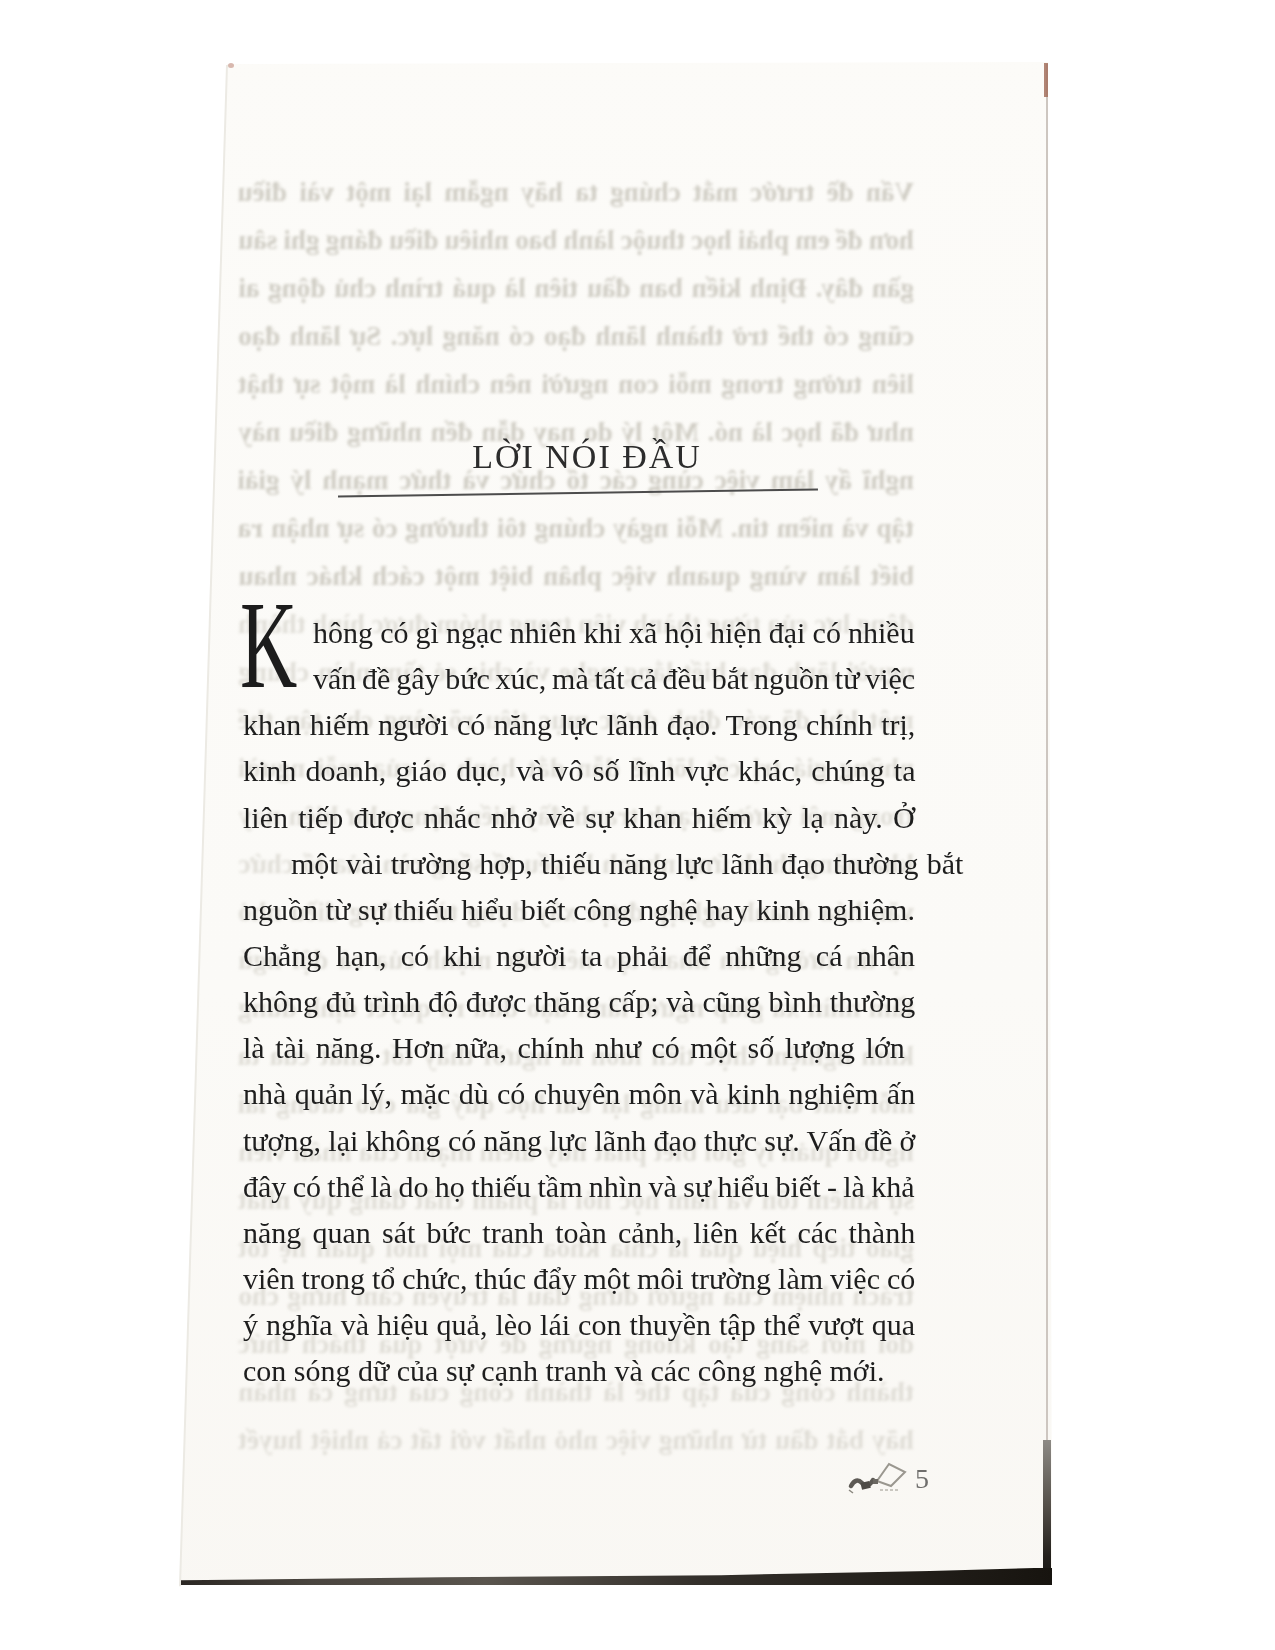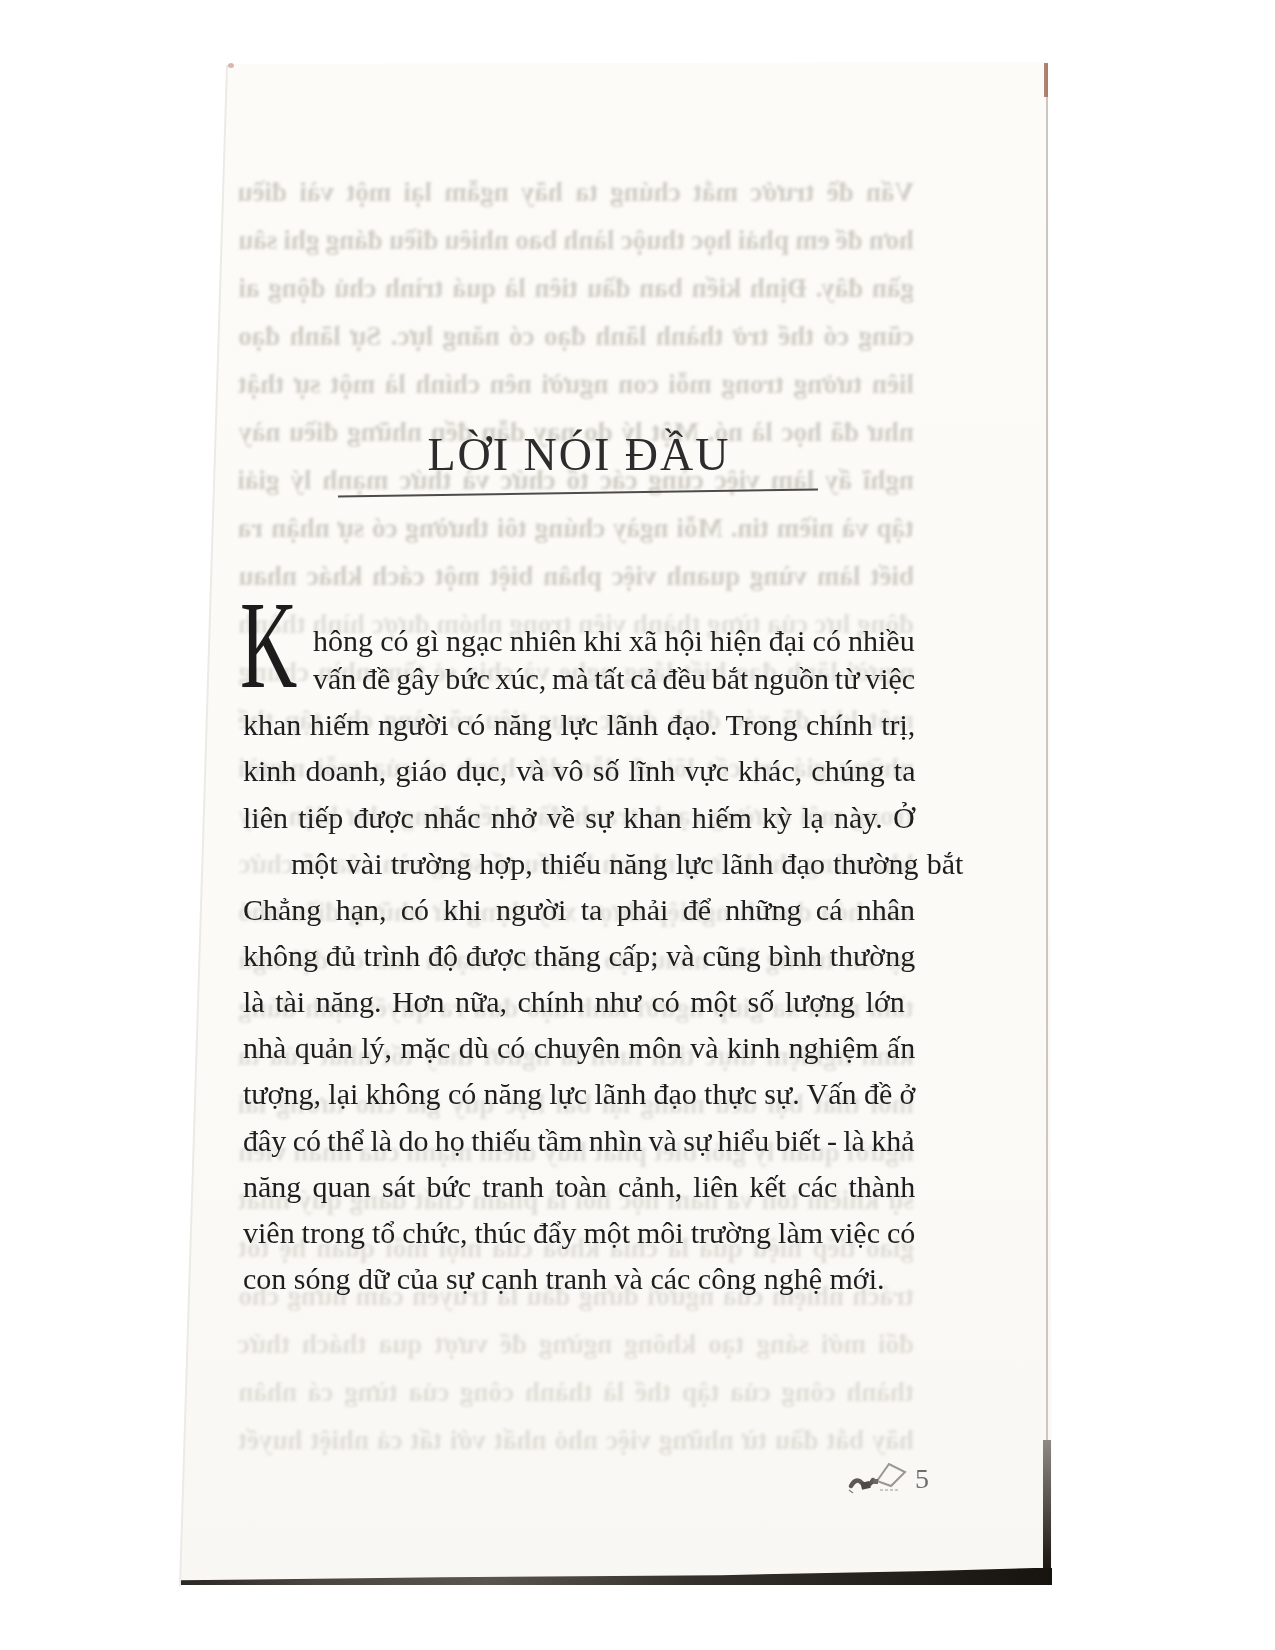--- a/index.html
+++ b/index.html
@@ -20,22 +20,22 @@
              clip-path:polygon(0 72%,30% 55%,62% 42%,86% 18%,98% 0,100% 0,100% 100%,0 100%);}
   .corner-dot{position:absolute;left:228px;top:63px;width:6px;height:5px;background:#c59485;border-radius:50%;opacity:.65;z-index:6;}
 
   
   .ghost{position:absolute;left:238px;top:168px;width:676px;z-index:2;color:#c7c4ba;}
   .gline{height:48px;line-height:48px;font-size:27px;font-weight:bold;white-space:nowrap;
          transform:scaleX(-1);filter:blur(1.6px);opacity:.52;overflow:hidden;}
   .ghost .gline:nth-child(-n+9){opacity:.85;}
   .gline .t{display:inline-block;transform-origin:left center;white-space:nowrap;}
 
-  .title{position:absolute;left:243px;top:429px;width:672px;z-index:4;margin:0;
-         text-align:center;font-size:46px;font-weight:normal;letter-spacing:2px;color:#2c2c2c;line-height:1.15;}
+  .title{position:absolute;left:243px;top:429px;width:672px;z-index:4;margin:8px;
+         text-align:center;font-size:34px;font-weight:normal;letter-spacing:2px;color:#2c2c2c;line-height:1.15;}
   .rule{position:absolute;left:338px;top:492px;width:480px;height:2.4px;background:#4c4c4c;z-index:4;
         transform:rotate(-0.85deg);}
 
   .bodyblock{position:absolute;left:243px;top:610px;width:672px;z-index:4;color:#1e1e1e;font-size:30px;}
   .bline{height:46.15px;line-height:46.15px;white-space:nowrap;overflow:visible;}
   .bline .t{display:inline-block;transform-origin:left center;white-space:nowrap;}
   .indent{padding-left:70px;}
   .dropcap{position:absolute;left:-3px;top:-26px;font-size:124px;line-height:1;color:#1c1c1c;
            transform:scaleX(0.64);transform-origin:left top;z-index:5;}
 
@@ -79,34 +79,36 @@
       <div class="gline"><span class="t" style="word-spacing: 5.3px;">đổi mới sáng tạo không ngừng để vượt qua thách thức</span></div>
       <div class="gline"><span class="t" style="word-spacing: 4.09091px;">thành công của tập thể là thành công của từng cá nhân</span></div>
       <div class="gline"><span class="t" style="word-spacing: 1.25px;">hãy bắt đầu từ những việc nhỏ nhất với tất cả nhiệt huyết</span></div>
     </div>
 
   <h1 class="title">LỜI NÓI ĐẦU</h1>
   <div class="rule"></div>
 
   <div class="bodyblock">
     <span class="dropcap">K</span>
-    <div class="bline indent"><span class="t" style="word-spacing: -0.363636px; margin-top: 8px;">hông có gì ngạc nhiên khi xã hội hiện đại có nhiều</span></div>
+    <div class="bline indent"><span class="t" style="word-spacing: -0.363636px;">hông có gì ngạc nhiên khi xã hội hiện đại có nhiều</span></div>
     <div class="bline indent"><span class="t" style="word-spacing: -1.75px;">vấn đề gây bức xúc, mà tất cả đều bắt nguồn từ việc</span></div>
     <div class="bline"><span class="t" style="word-spacing: 0.9px; font-family: Liberation Serif, serif;">khan hiếm người có năng lực lãnh đạo. Trong chính trị,</span></div>
     <div class="bline"><span class="t" style="word-spacing: 1.63636px;">kinh doanh, giáo dục, và vô số lĩnh vực khác, chúng ta</span></div>
     <div class="bline"><span class="t" style="word-spacing: 2.66667px;">liên tiếp được nhắc nhở về sự khan hiếm kỳ lạ này. Ở</span></div>
     <div class="bline"><span class="t" style="word-spacing: 0.7px; margin-left: 48px;">một vài trường hợp, thiếu năng lực lãnh đạo thường bắt</span></div>
+    <div class="bline"><span class="t" style="word-spacing: 0.2px;">nguồn từ sự thiếu hiểu biết công nghệ hay kinh nghiệm.</span></div>
     <div class="bline"><span class="t" style="word-spacing: 6.8px;">Chẳng hạn, có khi người ta phải để những cá nhân</span></div>
     <div class="bline"><span class="t" style="word-spacing: 0.3px;">không đủ trình độ được thăng cấp; và cũng bình thường</span></div>
     <div class="bline"><span class="t" style="word-spacing: 3px;">là tài năng. Hơn nữa, chính như có một số lượng lớn</span></div>
     <div class="bline"><span class="t" style="word-spacing: 0.818182px;">nhà quản lý, mặc dù có chuyên môn và kinh nghiệm ấn</span></div>
     <div class="bline"><span class="t" style="word-spacing: -0.166667px;">tượng, lại không có năng lực lãnh đạo thực sự. Vấn đề ở</span></div>
     <div class="bline"><span class="t" style="word-spacing: -1.13333px;">đây có thể là do họ thiếu tầm nhìn và sự hiểu biết - là khả</span></div>
     <div class="bline"><span class="t" style="word-spacing: 3.7px;">năng quan sát bức tranh toàn cảnh, liên kết các thành</span></div>
     <div class="bline"><span class="t" style="word-spacing: -0.545455px;">viên trong tổ chức, thúc đẩy một môi trường làm việc có</span></div>
+    <div class="bline"><span class="t" style="word-spacing: 0.5px;">ý nghĩa và hiệu quả, lèo lái con thuyền tập thể vượt qua</span></div>
     <div class="bline noj"><span class="t">con sóng dữ của sự cạnh tranh và các công nghệ mới.</span></div>
   </div>
 
   <div class="footer">
     <svg class="flourish" width="68" height="44" viewBox="0 0 68 44">
       <path d="M34 26 L46 9 L62 17 L48 31 Z" fill="none" stroke="#9a978f" stroke-width="2"></path>
       <path d="M8 31 q5 -9 11 -3 t11 -3" stroke="#5d5a55" stroke-width="4.5" fill="none" stroke-linecap="round"></path>
       <rect x="18" y="27" width="9" height="7" fill="#4e4b46" transform="rotate(-14 22 30)"></rect>
       <rect x="30" y="24" width="5" height="5" fill="#6b6862"></rect>
       <path d="M37 35 h20" stroke="#b9b6af" stroke-width="1.6" stroke-dasharray="3 2"></path>

